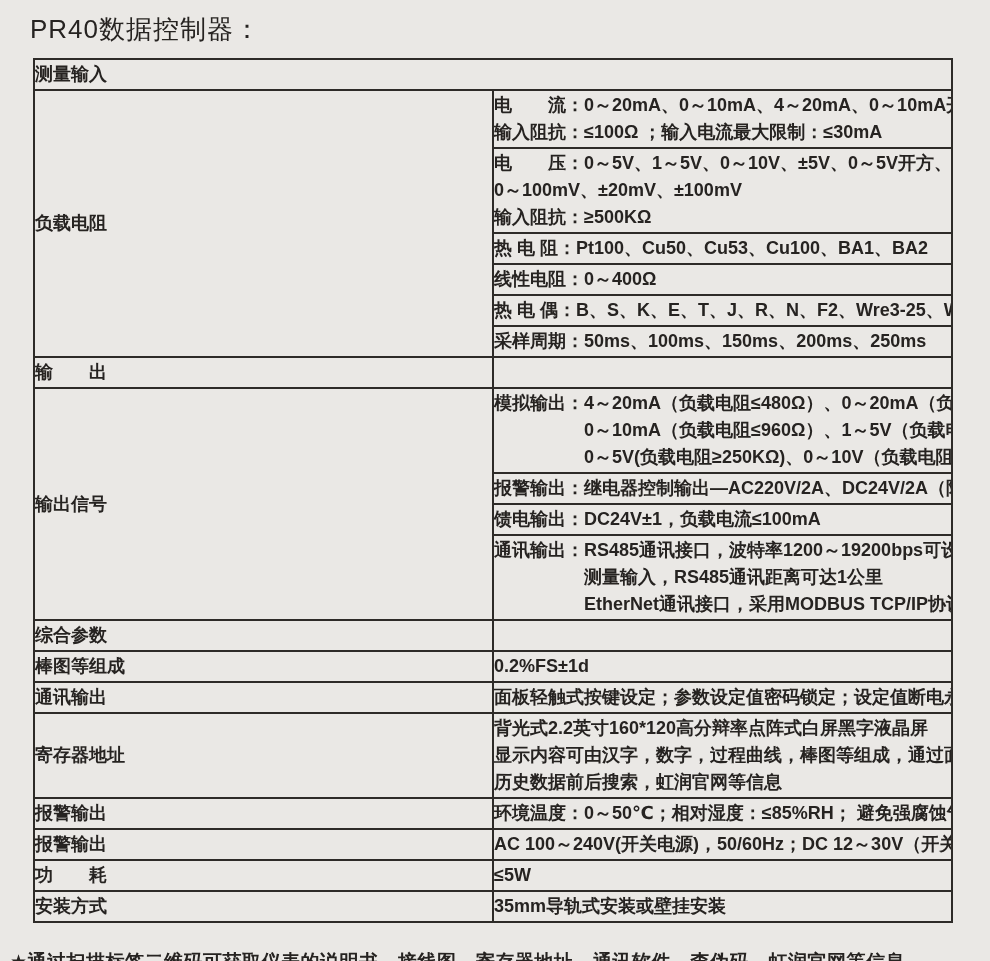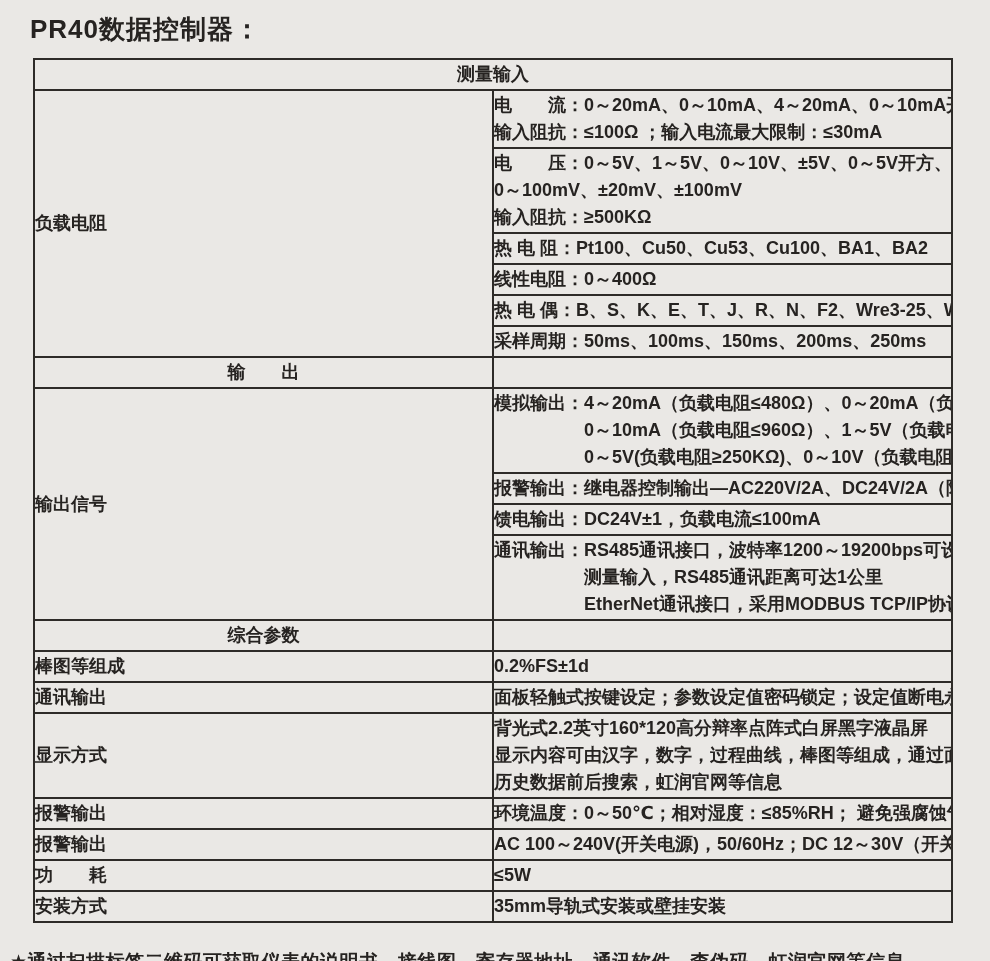--- a/index.html
+++ b/index.html
@@ -8,21 +8,21 @@
     width: 990px;
     height: 961px;
     background: #eae8e5;
     color: #262321;
     font-family: "Liberation Sans", "DejaVu Sans", sans-serif;
     overflow: hidden;
   }
   .page-title {
     margin: 12px 0 11px 30px;
     font-size: 26px;
-    font-weight: 700;
+    font-weight: 400;
     letter-spacing: 1px;
   }
   table.spec-table {
     border-collapse: collapse;
     margin-left: 33px;
     width: 920px;
     table-layout: fixed;
   }
   table.spec-table td {
     border: 2px solid #2e2b28;
@@ -33,21 +33,20 @@
   }
   td.label-cell {
     width: 128px;
     padding-left: 20px;
   }
   td.content-cell {
     padding-left: 10px;
   }
   td.section-cell {
     padding-left: 20px;
-    text-align: center;
   }
   .line {
     line-height: 27px;
     white-space: nowrap;
     overflow: hidden;
   }
   .line.indent {
     padding-left: 90px;
   }
   .footnote {
@@ -162,21 +161,21 @@
   <tr>
     <td class="label-cell">
       <div class="line">通讯输出</div>
     </td>
     <td class="content-cell">
       <div class="line">面板轻触式按键设定；参数设定值密码锁定；设定值断电永久保存。</div>
     </td>
   </tr>
   <tr>
     <td class="label-cell">
-      <div class="line">显示方式</div>
+      <div class="line">寄存器地址</div>
     </td>
     <td class="content-cell">
       <div class="line">背光式2.2英寸160*120高分辩率点阵式白屏黑字液晶屏</div>
       <div class="line">显示内容可由汉字，数字，过程曲线，棒图等组成，通过面板按键可完成画面翻页，</div>
       <div class="line">历史数据前后搜索，虹润官网等信息</div>
     </td>
   </tr>
   <tr>
     <td class="label-cell">
       <div class="line">报警输出</div>

